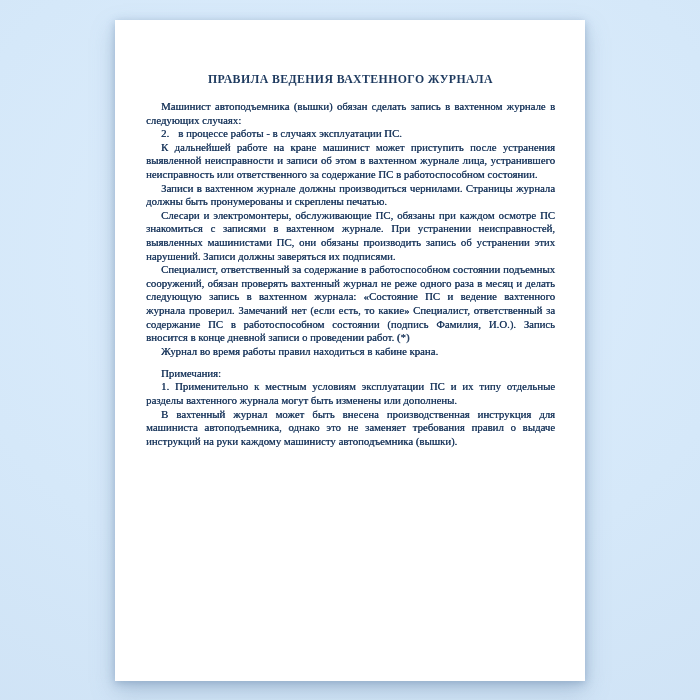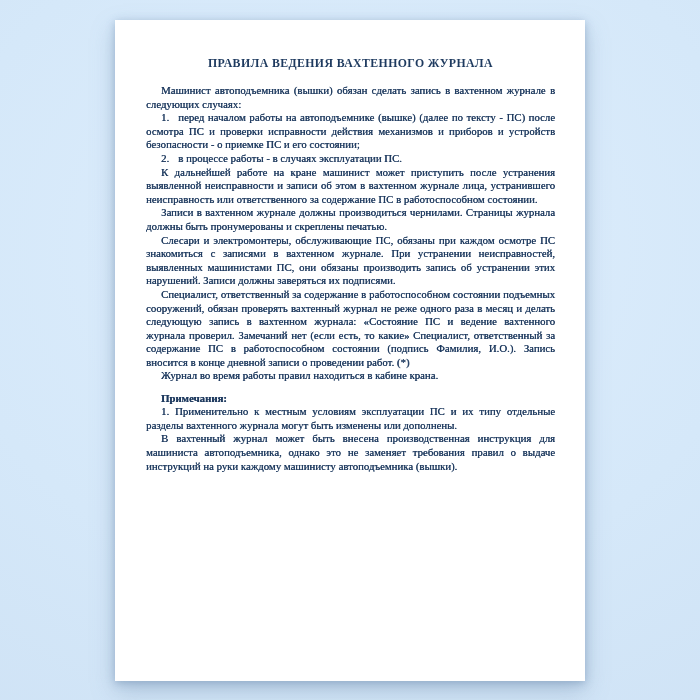--- a/index.html
+++ b/index.html
@@ -18,21 +18,21 @@
   .page {
     position: absolute;
     left: 115px;
     top: 20px;
     width: 470px;
     height: 661px;
     box-sizing: border-box;
     background: #ffffff;
     box-shadow: 0 2px 8px rgba(105, 135, 170, 0.45),
                 0 10px 22px rgba(105, 135, 170, 0.35);
-    padding: 36px 30px 0 31px;
+    padding: 52px 30px 0 31px;
     font-family: "Liberation Serif", "DejaVu Serif", serif;
     color: #1e3a5f;
     font-size: 10.8px;
     line-height: 13.6px;
   }
   .doc-title {
     margin: 0 0 14px 0;
     font-size: 11.8px;
     font-weight: 700;
     letter-spacing: 0.4px;
@@ -45,35 +45,34 @@
     text-indent: 15px;
     text-shadow: 0.3px 0 0 currentColor; 
   }
   .list-marker {
     padding-right: 9px;
   }
   .notes-heading {
     margin: 8.5px 0 0 0;
     text-align: left;
     text-indent: 15px;
-    font-weight: 700;
+    font-weight: 400;
     text-shadow: 0.2px 0 0 currentColor;
   }
 </style>
 </head>
 <body>
 
 <div class="scene">
   <div class="page">
 
     <h1 class="doc-title">ПРАВИЛА ВЕДЕНИЯ ВАХТЕННОГО ЖУРНАЛА</h1>
 
     <p class="para">Машинист автоподъемника (вышки) обязан сделать запись в вахтенном журнале в следующих случаях:</p>
 
-    <p class="para"><span class="list-marker">1.</span><span>перед началом работы на автоподъемнике (вышке) (далее по тексту - ПС) после осмотра ПС и проверки исправности действия механизмов и приборов и устройств безопасности - о приемке ПС и его состоянии;</span></p>
 
     <p class="para"><span class="list-marker">2.</span><span>в процессе работы - в случаях эксплуатации ПС.</span></p>
 
 
     <p class="para">К дальнейшей работе на кране машинист может приступить после устранения выявленной неисправности и записи об этом в вахтенном журнале лица, устранившего неисправность или ответственного за содержание ПС в работоспособном состоянии.</p>
 
     <p class="para">Записи в вахтенном журнале должны производиться чернилами. Страницы журнала должны быть пронумерованы и скреплены печатью.</p>
 
     <p class="para">Слесари и электромонтеры, обслуживающие ПС, обязаны при каждом осмотре ПС знакомиться с записями в вахтенном журнале. При устранении неисправностей, выявленных машинистами ПС, они обязаны производить запись об устранении этих нарушений. Записи должны заверяться их подписями.</p>
 

